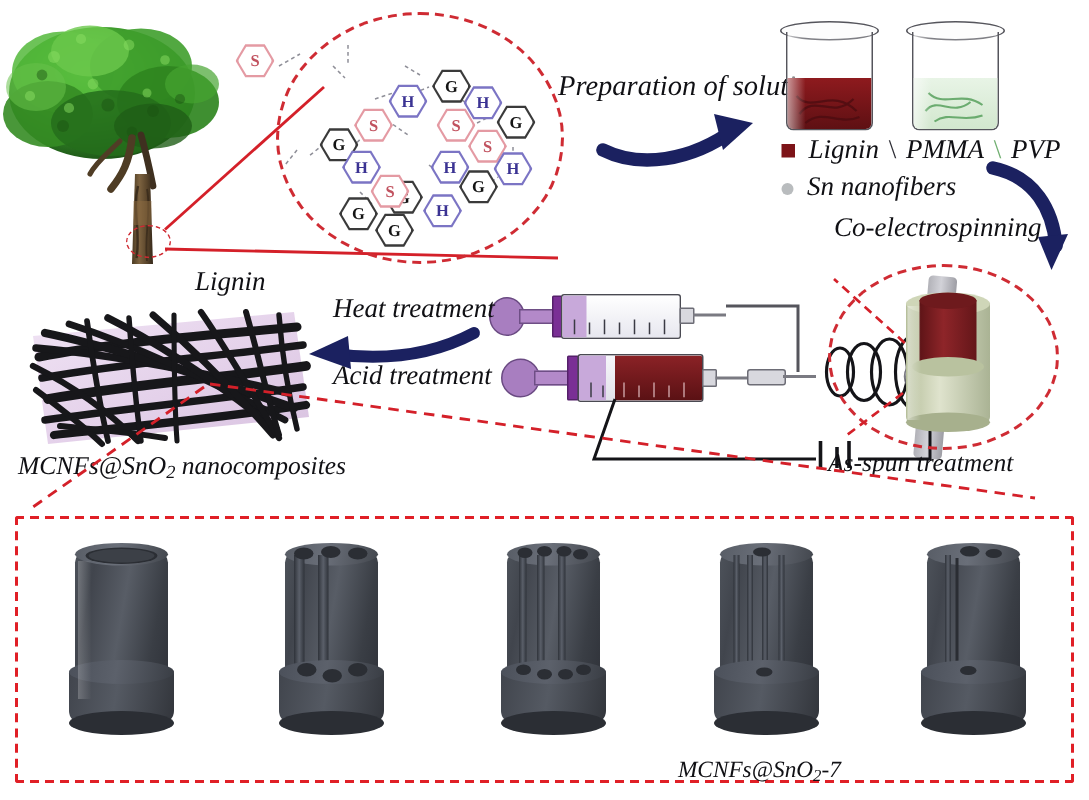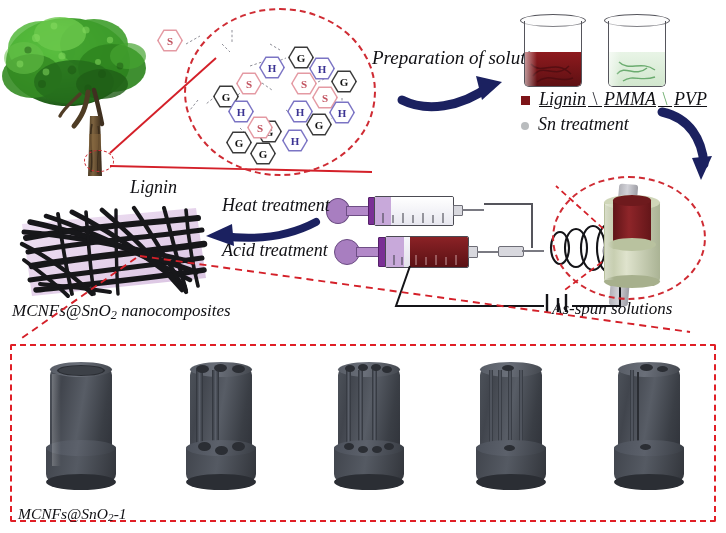--- a/index.html
+++ b/index.html
@@ -36,21 +36,21 @@
   .lbl-asspun { left: 552px; top: 300px; font-size: 17px; }
 
   .lg-item {
     position: absolute;
     font-family: "Liberation Serif", "DejaVu Serif", serif;
     font-style: italic;
     font-size: 18px;
     color: #101014;
     white-space: nowrap;
   }
-  .lg-row1 { left: 521px; top: 89px; text-decoration: underline; }
+  .lg-row1 { left: 521px; top: 89px; }
   .lg-row2 { left: 521px; top: 114px; }
   .lg-sw {
     display: inline-block;
     vertical-align: middle;
     margin-right: 9px;
   }
   .sw-sq { width: 9px; height: 9px; background: #7d1418; }
   .sw-ci { width: 8px; height: 8px; border-radius: 50%; background: #b9bcbe; }
   .sep { color: #2b2b33; font-style: normal; padding: 0 2px; }
   .sep-g { color: #6fae6f; }
@@ -390,23 +390,24 @@
         </svg>
         <div style="position:absolute; left:0; top:0; width:12px; height:100%; background:linear-gradient(90deg,rgba(255,255,255,.6),rgba(255,255,255,0));"></div>
       </div>
     </div>
   </div>
 
   <div class="lg-item lg-row1">
     <span class="lg-sw sw-sq"></span><span>Lignin</span><span class="sep">&nbsp;\&nbsp;</span><span>PMMA</span><span class="sep sep-g">&nbsp;\&nbsp;</span><span>PVP</span>
   </div>
   <div class="lg-item lg-row2">
-    <span class="lg-sw sw-ci"></span><span>Sn treatment</span>
-  </div>
-
+    <span class="lg-sw sw-ci"></span><span>Sn nanofibers</span>
+  </div>
+
+  <div class="lbl lbl-cospin">Co-electrospinning</div>
   <svg class="arrow-svg" style="left:660px; top:108px; width:60px; height:78px;">
     <path d="M2 4 C 30 10, 42 32, 44 56" stroke="#1b2160" stroke-width="9" fill="none" stroke-linecap="round"></path>
     <path d="M32 50 L 52 48 L 41 72 Z" fill="#1b2160"></path>
   </svg>
 
   <div class="abs" style="left:326px; top:186px; width:240px; height:120px;">
 
     <div style="position:absolute; left:0; top:6px; width:146px; height:36px;">
       <div class="syr-thumb" style="left:0; top:6px; width:24px; height:26px;"></div>
       <div class="syr-plunger-rod" style="left:20px; top:14px; width:26px; height:10px;"></div>
@@ -507,21 +508,21 @@
     <div class="ell" style="left:4px; top:3px; width:56px; height:15px; background:#cfd6b8;"></div>
 
     <div class="cs-core" style="left:13px; top:8px; width:38px; height:44px;"></div>
     <div class="ell" style="left:13px; top:3px; width:38px; height:11px; background:#6e1a1d;"></div>
 
     <div class="ell" style="left:8px; top:46px; width:48px; height:13px; background:#b9c29f;"></div>
     <div class="ell" style="left:4px; top:83px; width:56px; height:13px; background:#a7b08d;"></div>
     <div style="position:absolute; left:5px; top:12px; width:9px; height:76px; background:linear-gradient(90deg,rgba(255,255,255,.45),rgba(255,255,255,0));"></div>
   </div>
 
-  <div class="lbl lbl-asspun">As-spun solutions</div>
+  <div class="lbl lbl-asspun">As-spun treatment</div>
 
   <div class="lbl lbl-heat">Heat treatment</div>
   <div class="lbl lbl-acid">Acid treatment</div>
   <svg class="arrow-svg" style="left:196px; top:216px; width:130px; height:30px;">
     <path d="M120 6 C 90 22, 56 24, 26 20" stroke="#1b2160" stroke-width="8" fill="none" stroke-linecap="round"></path>
     <path d="M36 8 L 10 20 L 38 30 Z" fill="#1b2160"></path>
   </svg>
 
   <div class="lbl lbl-lignin2">Lignin</div>
 
@@ -637,17 +638,17 @@
     <div class="slit" style="left:37px; top:12px; width:2.4px; height:92px;"></div>
     <div class="rib" style="left:30px; top:10px; width:4px; height:92px;"></div>
     <div class="bore" style="left:40px; top:4px;  width:13px; height:7px;"></div>
     <div class="bore" style="left:57px; top:6px;  width:11px; height:6px;"></div>
     <div class="tube-base" style="left:14px; top:86px; width:70px; height:36px;"></div>
     <div class="tube-base-top" style="left:14px; top:80px; width:70px; height:16px;"></div>
     <div class="bore" style="left:40px; top:84px; width:11px; height:6px;"></div>
     <div class="tube-base-bot" style="left:14px; top:114px; width:70px; height:16px;"></div>
   </div>
 
-  <div class="cap" style="left:18px;">
-    <span>MCNFs@SnO</span><span class="sub">2</span><span>-1</span>
+  <div class="cap" style="left:452px;">
+    <span>MCNFs@SnO</span><span class="sub">2</span><span>-7</span>
   </div>
 
 </div>
 
 </body></html>

